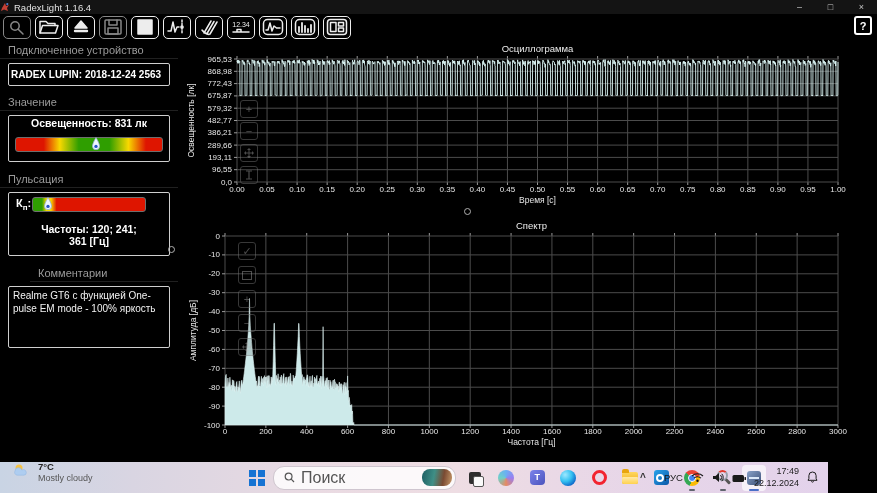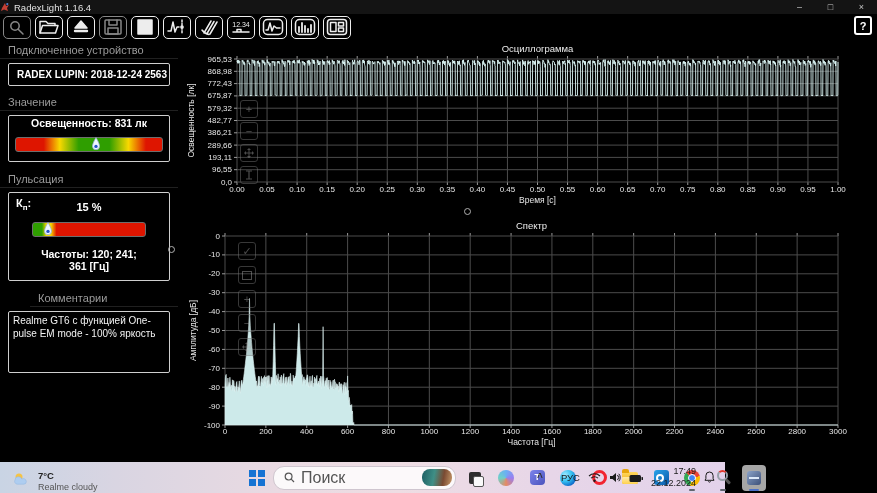--- a/index.html
+++ b/index.html
@@ -19,21 +19,21 @@
   .tb-btn.disabled{border-color:#878787;color:#878787;}
   .tb-btn svg{display:block;}
   .tb-help{position:absolute;right:5px;top:2px;width:14px;height:15px;border:2px solid #fff;border-radius:3px;
            color:#fff;font-weight:bold;font-size:11px;display:flex;align-items:center;justify-content:center;}
 
   
   .main{display:flex;height:424px;background:#000;}
   .panel{width:178px;flex:none;position:relative;}
   .sec-h{color:#9b9b9b;font-size:11px;padding:4px 8px 2px;border-bottom:1px solid #202020;}
   .box{margin:4px 8px 0;border:1px solid #cfcfcf;border-radius:2px;background:#000;}
-  .device-box{padding:5px 2px;text-align:right;font-size:10px;font-weight:bold;color:#fff;}
+  .device-box{padding:5px 2px;text-align:left;font-size:10px;font-weight:bold;color:#fff;}
   .value-box{padding:1px 6px 9px;}
   .val-label{text-align:center;font-weight:bold;font-size:10.5px;color:#fff;margin-bottom:8px;}
   .scale{height:13px;border-radius:3px;position:relative;border:1px solid #6e6e6e;}
   .mk{position:absolute;top:-1px;transform:translateX(-50%);}
   .puls-box{padding:4px 23px 8px;position:relative;}
   .kp{position:absolute;left:7px;top:4px;color:#fff;font-weight:bold;font-size:11px;}
   .kp sub{font-size:8px;}
   .kp-val{text-align:center;font-weight:bold;font-size:11px;color:#fff;margin:4px 0 9px;}
   .freqs{text-align:center;font-weight:bold;font-size:10.5px;color:#fff;margin-top:11px;}
   .comments-box{margin:4px 8px 0;height:56px;border:1px solid #cfcfcf;border-radius:2px;padding:2px 4px;
@@ -46,23 +46,23 @@
   .c-title{font-size:9.5px;fill:#ececec;}
   .c-tick{font-size:8px;fill:#e6e6e6;}
   .c-axis{font-size:8.5px;fill:#e6e6e6;}
   .grid{stroke:#4c4c4c;stroke-width:1;}
   .tick{stroke:#9a9a9a;stroke-width:1;}
   .tool-btn{position:absolute;width:16px;height:16px;border:1px solid #707070;border-radius:3px;color:#9a9a9a;
             display:flex;align-items:center;justify-content:center;font-size:11px;opacity:.5;background:rgba(0,0,0,.25);}
   .tbox{width:8px;height:7px;border:1px solid #9a9a9a;display:block;}
 
   
-  .taskbar{position:absolute;left:0;bottom:0;width:725px;height:31px;
+  .taskbar{position:absolute;left:0;bottom:0;width:828px;height:31px;
            background:linear-gradient(90deg,#c9d4e4 0%,#d9d5e2 16%,#e9dae2 38%,#eedde3 55%,#e7d6e8 76%,#e3d2eb 100%);
-           display:flex;align-items:flex-end;}
+           display:flex;align-items:flex-start;}
   .weather{display:flex;align-items:center;gap:6px;padding-left:10px;}
   .w-temp{font-size:9.5px;font-weight:bold;color:#222;line-height:1.15;}
   .w-cond{font-size:9px;color:#555;line-height:1.15;}
   .center-icons{position:absolute;left:242px;display:flex;align-items:center;gap:7px;height:100%;}
   .start-logo{width:7px;height:7px;background:#1673d3;box-shadow:9px 0 #1673d3,0 9px #1673d3,9px 9px #1673d3;margin:3px 8px 11px 4px;}
   .search-pill{width:168px;height:22px;border-radius:11px;background:rgba(255,255,255,.82);border:1px solid #cfc6cf;
                display:flex;align-items:center;gap:6px;padding:0 3px 0 10px;}
   .search-text{font-size:16px;color:#555;flex:1;}
   .search-img{width:30px;height:17px;border-radius:8px;
               background:linear-gradient(100deg,#1d5e63,#3f8f86 40%,#7a4a32 70%,#c89a6a);}
@@ -203,21 +203,20 @@
                 <path d="M4.5,0.5 C4.5,0.5 8,6.3 8,9.2 a3.5,3.5 0 0 1 -7,0 C1,6.3 4.5,0.5 4.5,0.5 Z" fill="#eef6ff" stroke="#93aecf" stroke-width="0.8"></path>
                 <circle cx="4.5" cy="9.4" r="1.7" fill="#2854c8"></circle>
               </svg>
           </span>
         </div>
       </div>
 
       <div class="sec-h" style="margin-top:7px;">Пульсация</div>
       <div class="box puls-box">
         <span class="kp"><span>К</span><sub>п</sub><span>:</span></span>
-        <div class="kp-val">15 %</div>
         <div class="scale" id="scale-puls" style="background: linear-gradient(90deg, rgb(47, 158, 0) 0%, rgb(47, 158, 0) 8%, rgb(248, 216, 0) 12%, rgb(248, 216, 0) 16%, rgb(222, 21, 0) 21%, rgb(222, 21, 0) 100%);">
           <span class="mk" id="mk-puls" style="left: 13%;">
             <svg width="9" height="14" viewBox="0 0 9 14">
                 <path d="M4.5,0.5 C4.5,0.5 8,6.3 8,9.2 a3.5,3.5 0 0 1 -7,0 C1,6.3 4.5,0.5 4.5,0.5 Z" fill="#eef6ff" stroke="#93aecf" stroke-width="0.8"></path>
                 <circle cx="4.5" cy="9.4" r="1.7" fill="#2854c8"></circle>
               </svg>
           </span>
         </div>
         <div class="freqs">Частоты: 120; 241; 361 [Гц]</div>
       </div>
@@ -487,21 +486,21 @@
   <div class="taskbar">
     <div class="weather">
       <span>
         <svg width="22" height="18" viewBox="0 0 22 18">
             <circle cx="9" cy="6" r="3.5" fill="#f6c344"></circle>
             <path d="M5,9 a3.5,3.5 0 0 1 6.8,-1 a3,3 0 0 1 4.5,2.6 a2.6,2.6 0 0 1 -2.6,2.6 H7.5 A2.8,2.8 0 0 1 5,9 Z" fill="#aecdf0" stroke="#8fb4e0" stroke-width="0.5"></path>
           </svg>
       </span>
       <span>
         <div class="w-temp">7°C</div>
-        <div class="w-cond">Realme cloudy</div>
+        <div class="w-cond">Mostly cloudy</div>
       </span>
     </div>
 
     <div class="center-icons" id="center-icons">
       <div class="tk-ic">
           <div class="start-logo"></div>
         </div>
       <div class="search-pill">
         <span>
           <svg width="11" height="11" viewBox="0 0 11 11">

